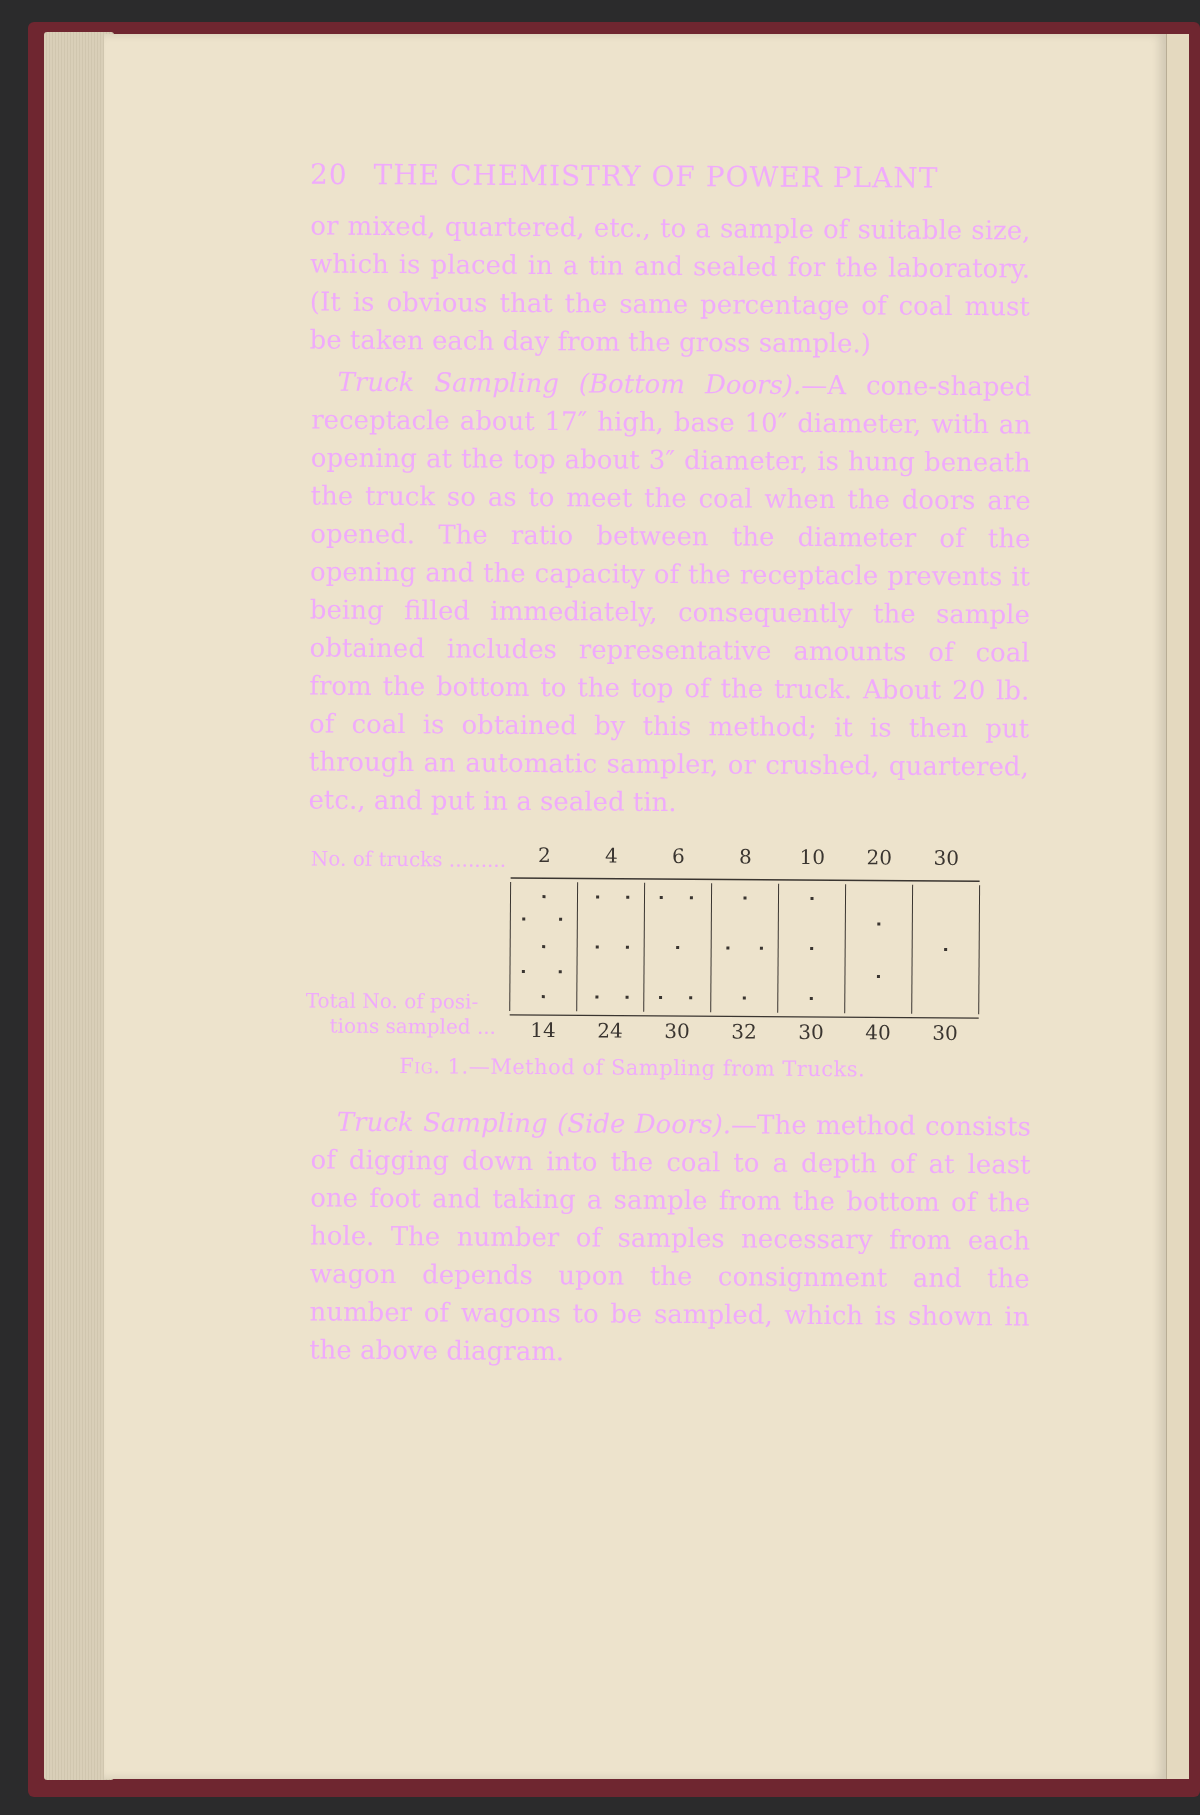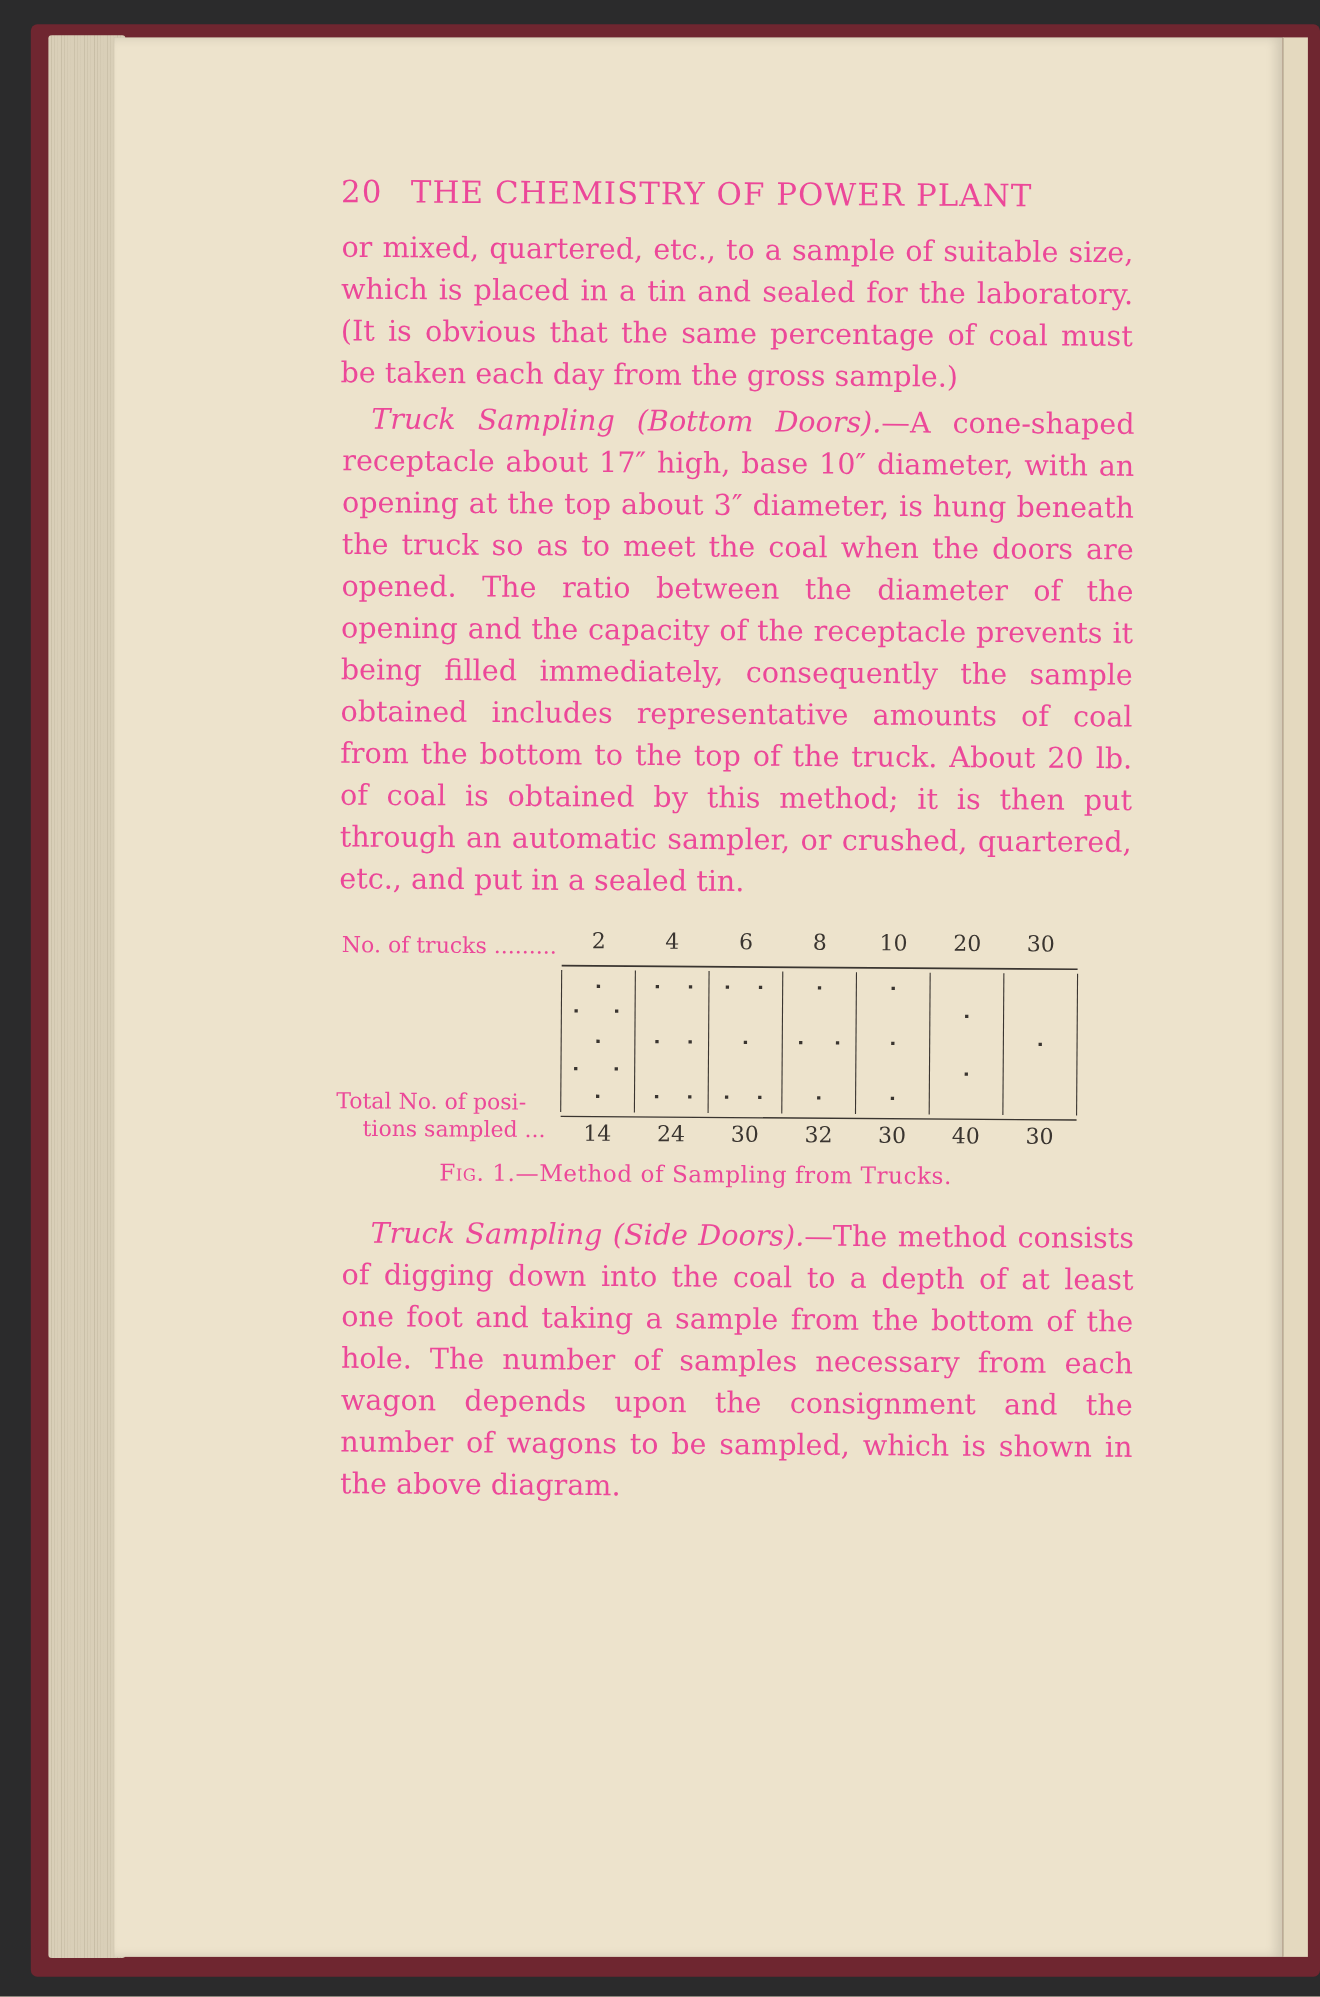--- a/index.html
+++ b/index.html
@@ -1,21 +1,21 @@
 <!DOCTYPE html>
 <html><head>
 <meta charset="utf-8">
 <style>
   html, body { margin:0; padding:0; }
   body { width:1200px; height:1815px; background:#2b2b2c; position:relative; overflow:hidden; font-family:"DejaVu Serif", serif; }
   .cover { position:absolute; left:28px; top:22px; width:1172px; height:1775px; background:#6f2630; border-radius:6px; }
   .pages-edge { position:absolute; left:44px; top:32px; width:70px; height:1748px; background:repeating-linear-gradient(90deg,#d9cfb8 0px,#d9cfb8 2px,#c7bda5 3px); border-radius:3px; }
   .page { position:absolute; left:104px; top:34px; width:1062px; height:1745px; background:#ede3cc; box-shadow: inset -6px 0 10px rgba(0,0,0,0.12); }
   .right-edge { position:absolute; left:1166px; top:34px; width:22px; height:1745px; background:#e4d9bf; border-left:1px solid #b8ad95; }
-  .content { position:absolute; left:310px; top:160px; width:720px; color:#ec4899; }
+  .content { position:absolute; left:310px; top:160px; width:720px; color:#f0abfc; }
   .header { font-size:28px; letter-spacing:1px; margin-bottom:16px; transform:rotate(0.35deg); }
   .header .pnum { margin-right:16px; }
   p { margin:0; font-size:26px; line-height:38px; text-align:justify; transform:rotate(0.4deg); }
   p.indent { text-indent:26px; margin-top:4px; }
   .fig { position:relative; height:260px; margin-top:20px; font-size:20px; transform:rotate(0.4deg); }
   .fig .lbl-trucks { position:absolute; left:0; top:8px; }
   .fig .lbl-total1 { position:absolute; left:-4px; top:150px; }
   .fig .lbl-total2 { position:absolute; left:20px; top:175px; }
   .fig .caption { position:absolute; left:90px; top:215px; font-size:21px; letter-spacing:0.5px; }
   .caption .sc { font-variant:small-caps;margin-top:20px; }

